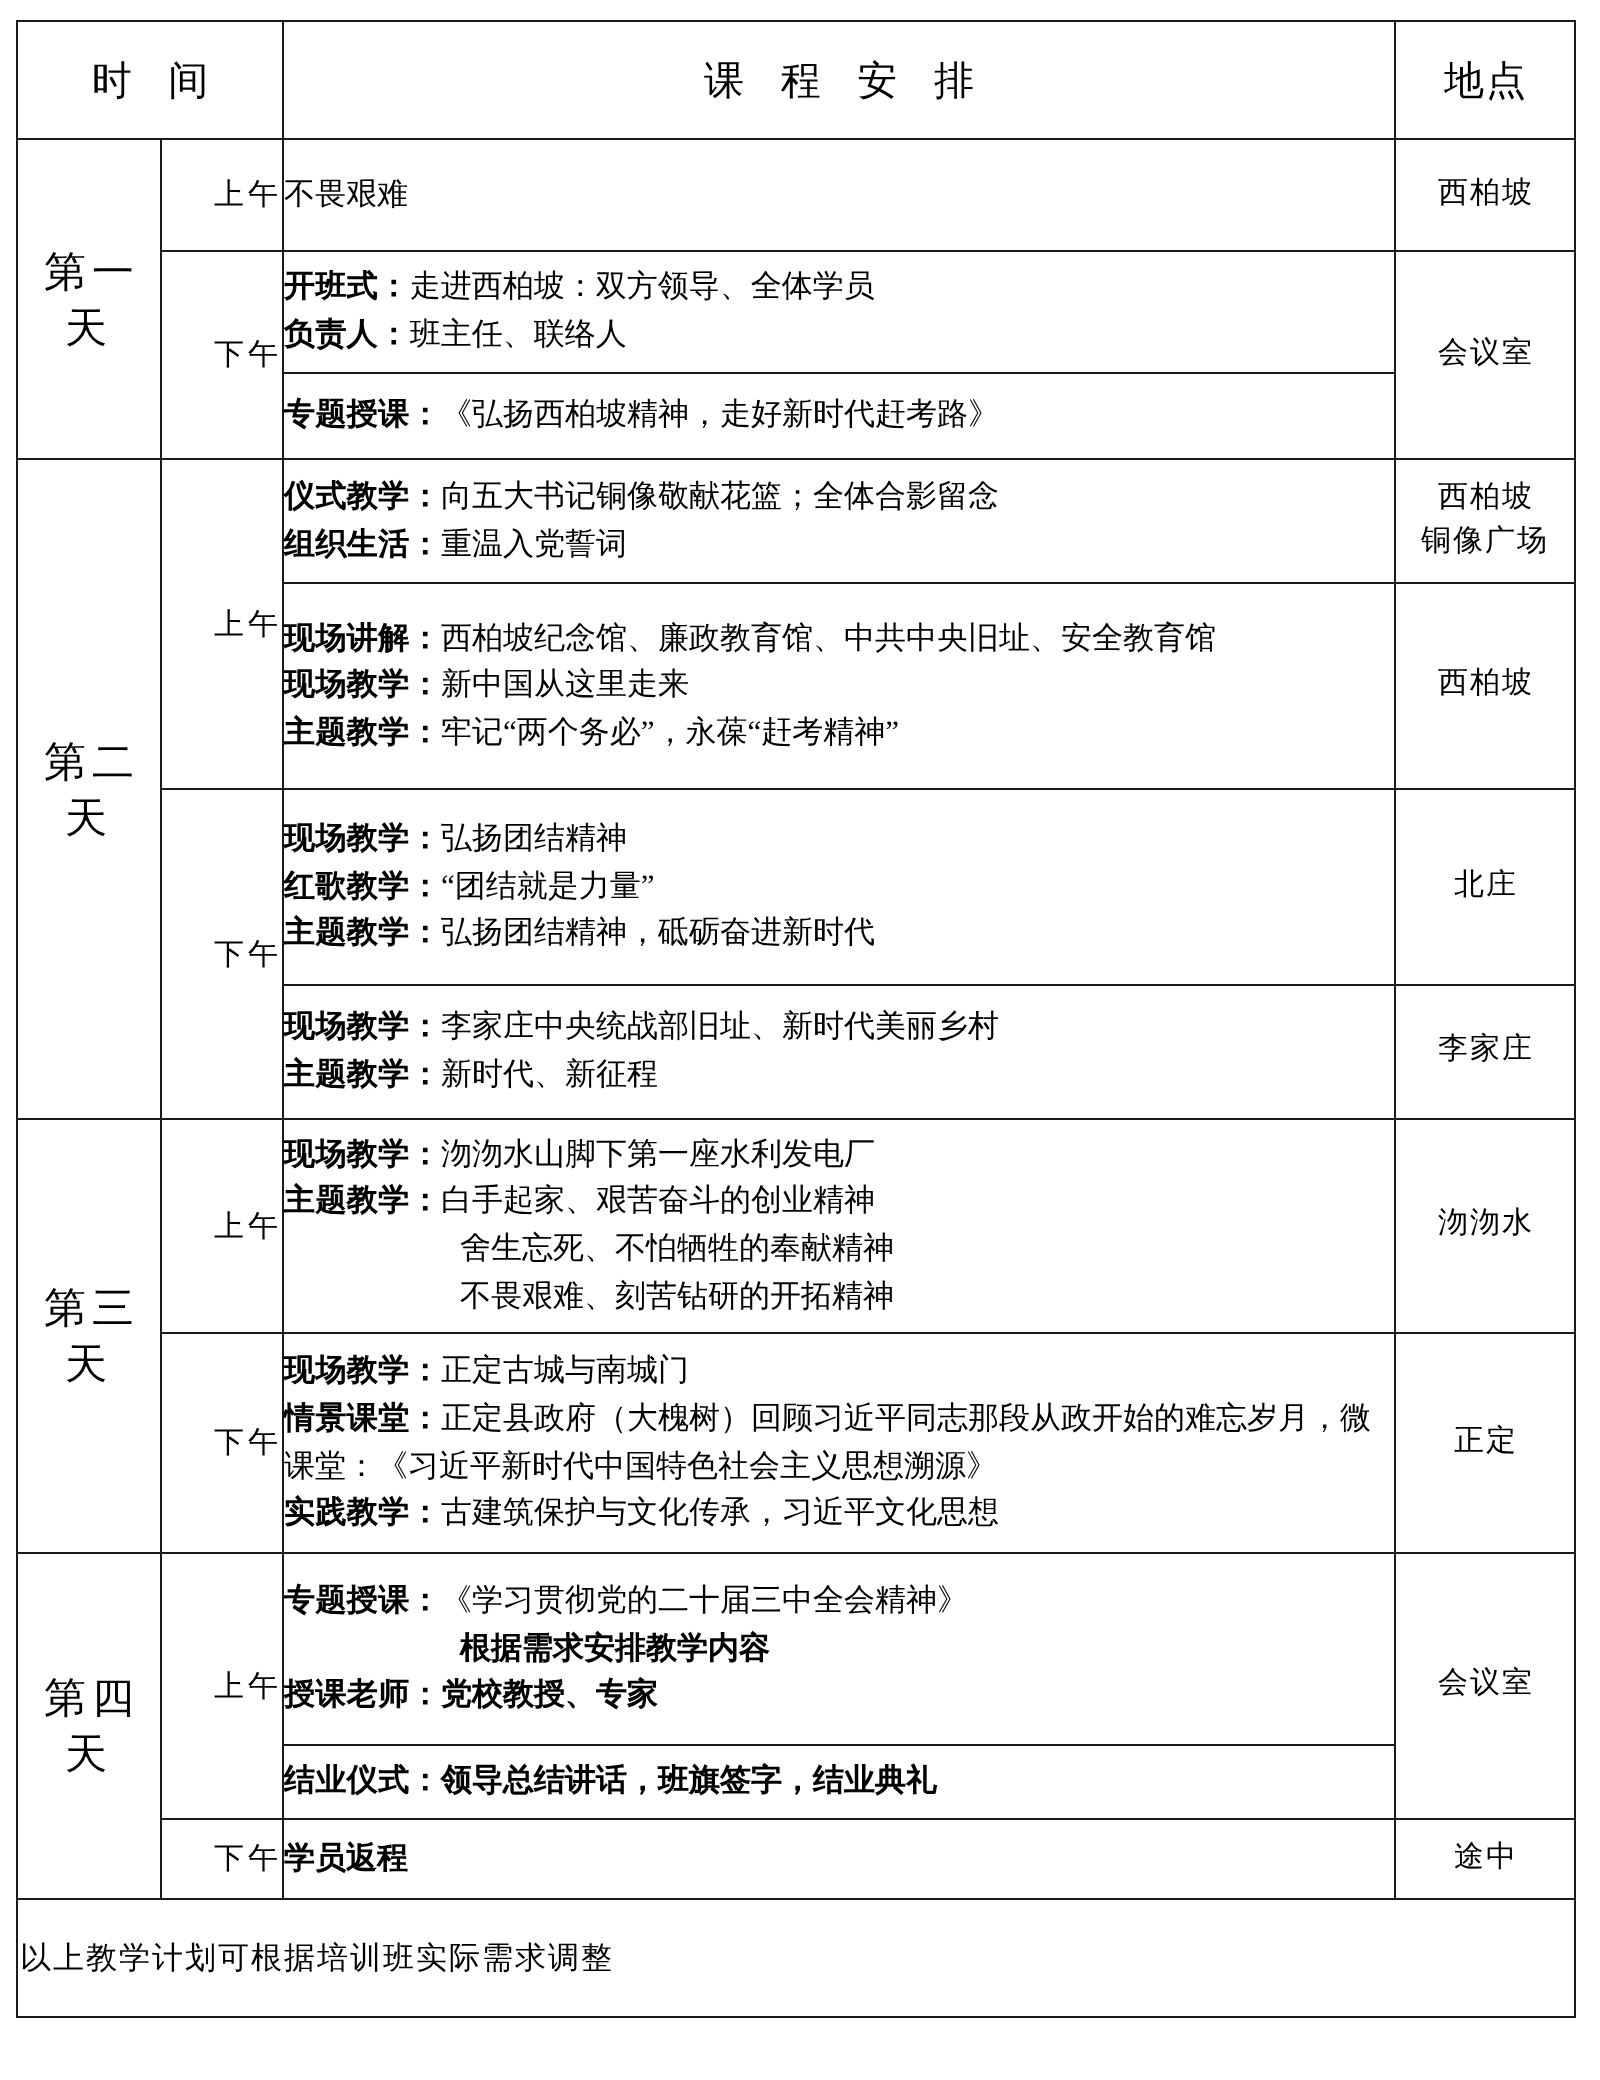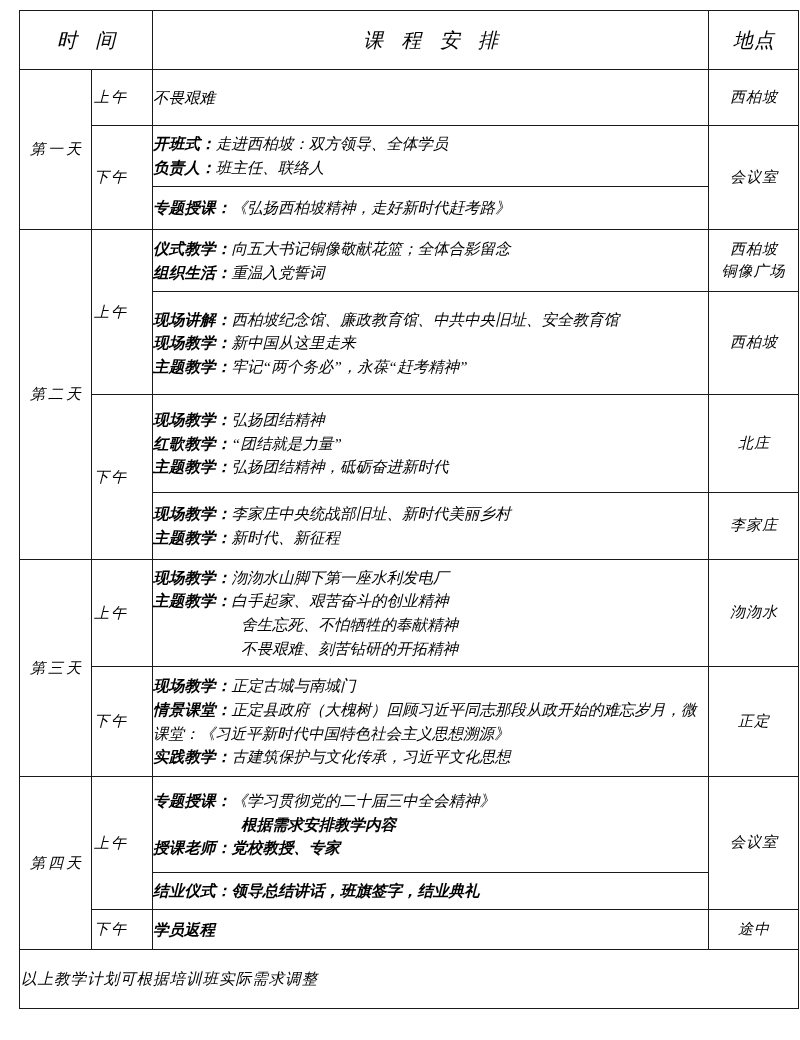--- a/index.html
+++ b/index.html
@@ -12,22 +12,21 @@
     height: 1040px;
     font-family: "Liberation Serif", "DejaVu Serif", serif;
     color: #000000;
     overflow: hidden;
   }
   .page {
     position: relative;
     width: 800px;
     height: 1040px;
     box-sizing: border-box;
-    padding: 10px 19px;
-    font-style: italic;
+    padding: 10px 8px;
   }
   table.schedule {
     width: 779px;
     border-collapse: collapse;
     table-layout: fixed;
   }
   table.schedule td,
   table.schedule th {
     border: 1px solid #1a1a1a;
     padding: 0;
@@ -49,26 +48,26 @@
     height: 58px;
     font-family: "DejaVu Sans", "Liberation Sans", sans-serif;
   }
   .hdr-place {
     letter-spacing: 1px;
     text-indent: 1px;
   }
 
   .daycell {
     text-align: center;
-    font-size: 15px;
+    font-size: 21px;
     letter-spacing: 3px;
     text-indent: 3px;
   }
   .halfcell {
-    text-align: left;
+    text-align: right;
     font-size: 15px;
     letter-spacing: 2px;
     text-indent: 2px;
   }
   .placecell {
     text-align: center;
     font-size: 15px;
     line-height: 1.45;
     letter-spacing: 1px;
     text-indent: 1px;

